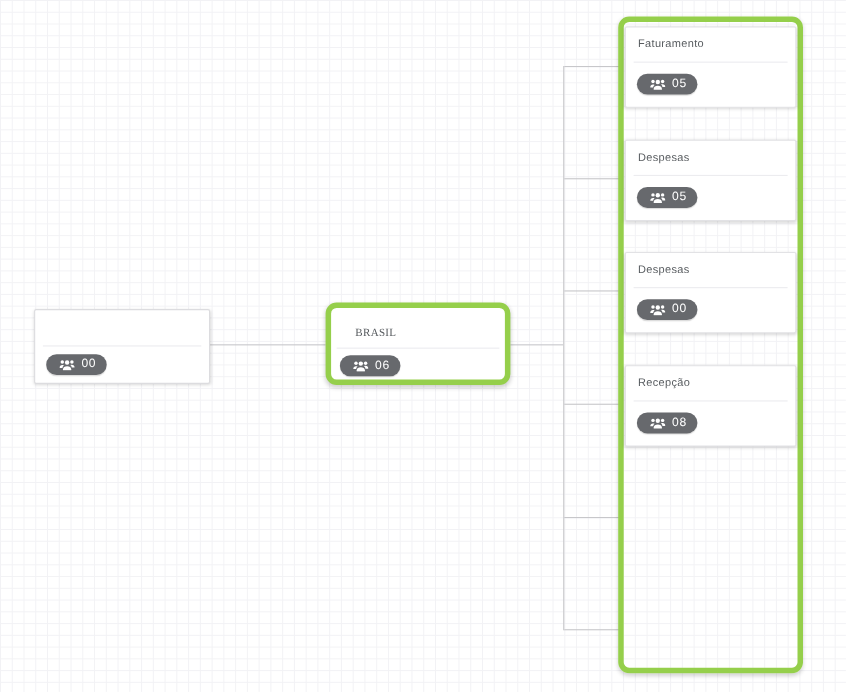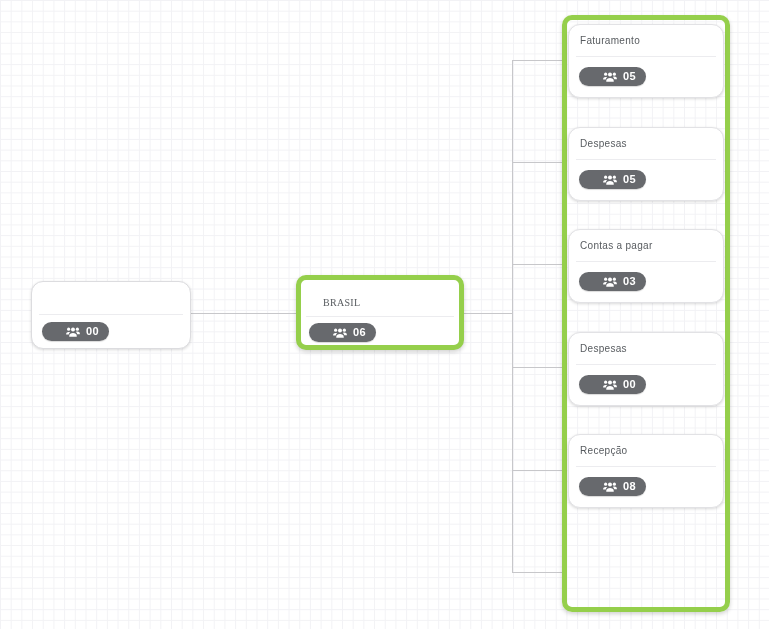--- a/index.html
+++ b/index.html
@@ -19,21 +19,21 @@
   }
   .hline,.vline{position:absolute;background:#c7c7ca;}
   .hline{height:1px;}
   .vline{width:1px;}
 
   
   .card{
     position:absolute;
     background:#ffffff;
     border:1px solid #e2e2e5;
-    border-radius:12px;
+    border-radius:2px;
     box-shadow:0 1px 3px rgba(0,0,0,0.15);
     box-sizing:border-box;
   }
   .card .node-label{
     position:absolute;
     top:10px;left:11px;right:8px;
     font-size:10px;
     letter-spacing:.3px;
     color:#575b5f;
     white-space:nowrap;
@@ -46,23 +46,23 @@
   }
   .pill{
     position:absolute;
     top:42px;left:10px;
     display:inline-flex;
     align-items:center;
     gap:6px;
     background:#67696d;
     color:#ffffff;
     border-radius:10px;
-    padding:3px 10px 3px 24px;
+    padding:3px 10px 3px 12px;
     font-size:11px;
-    font-weight:bold;
+    font-weight:normal;
     letter-spacing:.5px;
     line-height:13px;
     box-shadow:0 1px 1px rgba(0,0,0,0.15);
   }
   .pill svg{display:block;}
 
   
   .hl{
     position:absolute;
     border:5px solid #95cf4b;
@@ -172,35 +172,20 @@
           <path d="M.2 13.6c0-2.4 2-3.9 4.3-3.9.9 0 1.8.2 2.5.6-1.3 1-2.1 2.3-2.3 3.9H.2z"></path>
           <circle cx="19.5" cy="5" r="2.7"></circle>
           <path d="M23.8 13.6h-4.5c-.2-1.6-1-2.9-2.3-3.9.7-.4 1.6-.6 2.5-.6 2.3 0 4.3 1.5 4.3 3.9z"></path>
           <circle cx="12" cy="5.6" r="3.4"></circle>
           <path d="M5.6 16.2c0-2.9 2.9-4.7 6.4-4.7s6.4 1.8 6.4 4.7v1.6H5.6z"></path>
         </svg>
         <span>05</span>
       </div>
     </div>
 
-    <div class="card">
-      <div class="node-label">Contas a pagar</div>
-      <div class="node-sep"></div>
-      <div class="pill">
-        <svg width="14" height="11" viewBox="0 0 24 18" fill="#ffffff">
-          <circle cx="4.5" cy="5" r="2.7"></circle>
-          <path d="M.2 13.6c0-2.4 2-3.9 4.3-3.9.9 0 1.8.2 2.5.6-1.3 1-2.1 2.3-2.3 3.9H.2z"></path>
-          <circle cx="19.5" cy="5" r="2.7"></circle>
-          <path d="M23.8 13.6h-4.5c-.2-1.6-1-2.9-2.3-3.9.7-.4 1.6-.6 2.5-.6 2.3 0 4.3 1.5 4.3 3.9z"></path>
-          <circle cx="12" cy="5.6" r="3.4"></circle>
-          <path d="M5.6 16.2c0-2.9 2.9-4.7 6.4-4.7s6.4 1.8 6.4 4.7v1.6H5.6z"></path>
-        </svg>
-        <span>03</span>
-      </div>
-    </div>
 
     <div class="card">
       <div class="node-label">Despesas</div>
       <div class="node-sep"></div>
       <div class="pill">
         <svg width="14" height="11" viewBox="0 0 24 18" fill="#ffffff">
           <circle cx="4.5" cy="5" r="2.7"></circle>
           <path d="M.2 13.6c0-2.4 2-3.9 4.3-3.9.9 0 1.8.2 2.5.6-1.3 1-2.1 2.3-2.3 3.9H.2z"></path>
           <circle cx="19.5" cy="5" r="2.7"></circle>
           <path d="M23.8 13.6h-4.5c-.2-1.6-1-2.9-2.3-3.9.7-.4 1.6-.6 2.5-.6 2.3 0 4.3 1.5 4.3 3.9z"></path>

